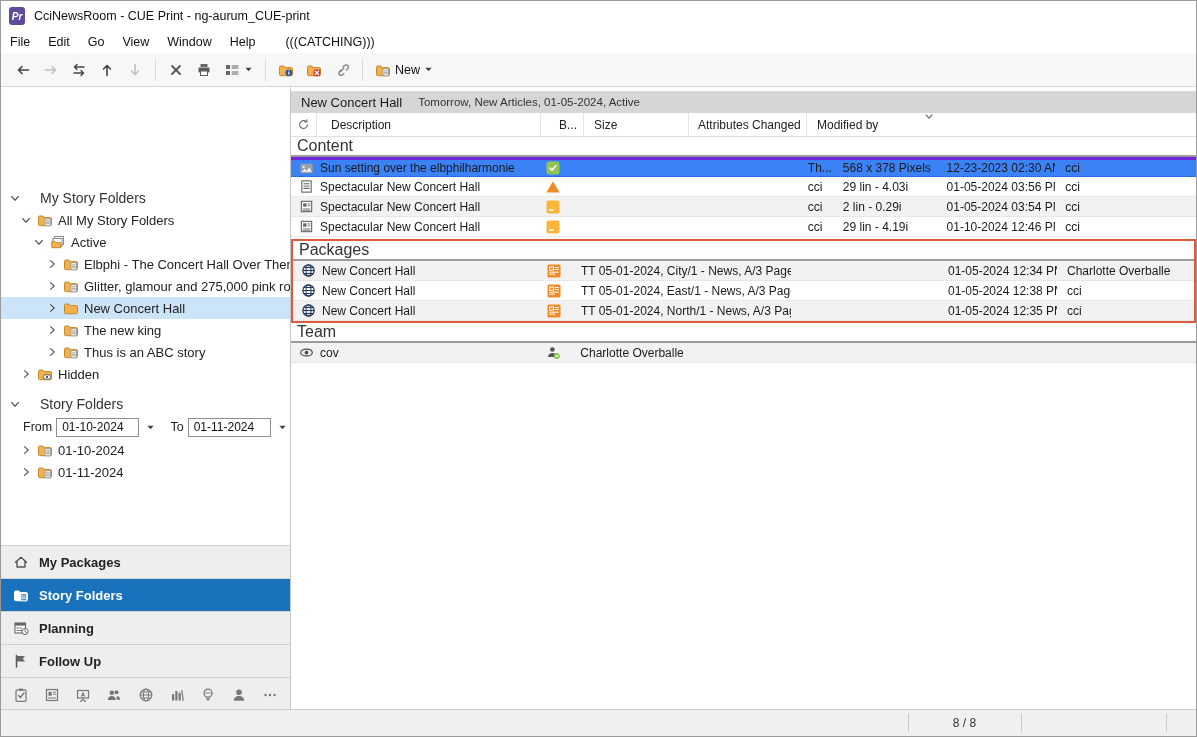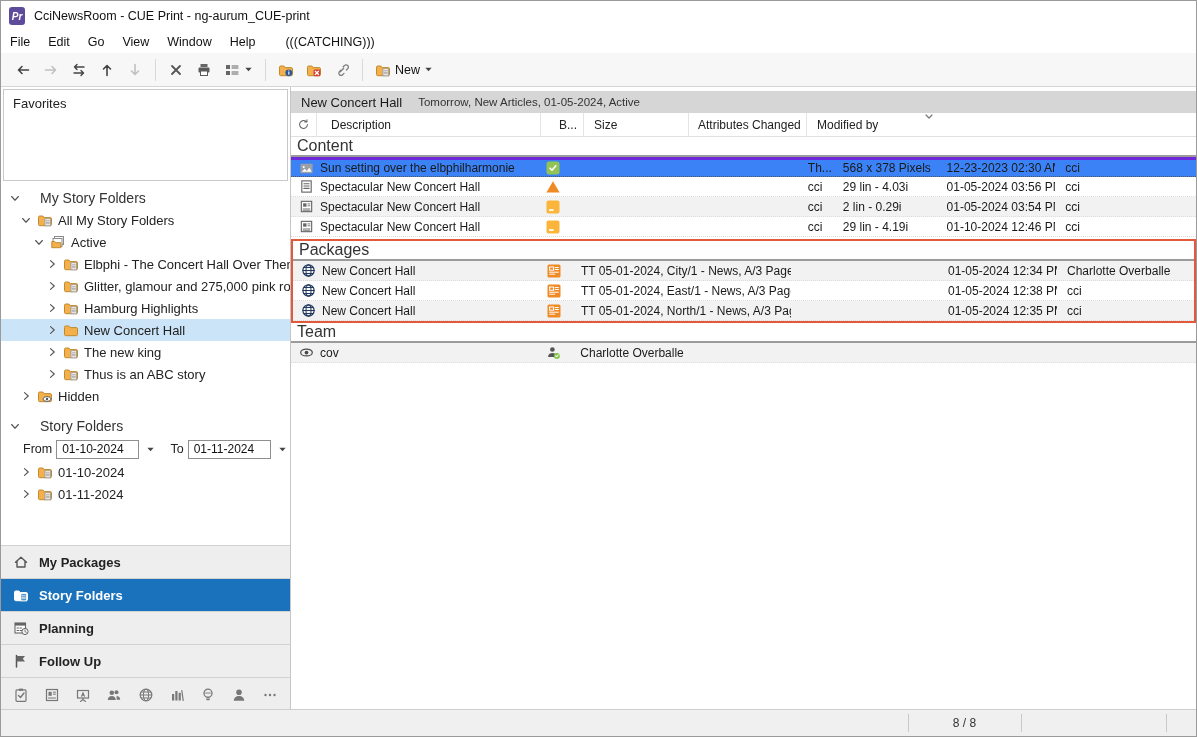--- a/index.html
+++ b/index.html
@@ -199,23 +199,20 @@
       <span class="tb-label">New</span>
       <span class="ic">
         <svg width="9" height="9" viewBox="0 0 10 10">
           <path d="M1.5 3l3.5 4 3.5-4z" fill="#444"></path>
         </svg>
       </span>
     </div>
   </div>
 
 <div id="sidebar">
-  <div id="favbox">
-    <div id="favlabel">Favorites</div>
-  </div>
   <div id="treewrap">
     <div class="sect-hdr">
       <span class="ic" id="msf-chev">
           <svg width="12" height="12" viewBox="0 0 16 16">
             <path d="M3.5 6 8 11l4.5-5" stroke="#555" stroke-width="1.5" fill="none" stroke-linecap="round" stroke-linejoin="round"></path>
           </svg>
         </span>
       <span>My Story Folders</span>
     </div>
     <div id="tree">
@@ -271,35 +268,20 @@
             </svg>
           </span>
           <span class="ic">
             <svg width="16" height="16" viewBox="0 0 16 16" xmlns="http://www.w3.org/2000/svg">
               <path d="M1.5 5.2c0-.7.5-1.2 1.2-1.2h3.2l1.3 1.6h6.1c.7 0 1.2.5 1.2 1.2v5.7c0 .7-.5 1.2-1.2 1.2H2.7c-.7 0-1.2-.5-1.2-1.2z" fill="#f3b04d" stroke="#c08a2d"></path>
               <rect x="8" y="6.8" width="5.6" height="7" fill="#fff" stroke="#9a9a9a" stroke-width=".9"></rect>
               <path d="M9.2 8.8h3.2M9.2 10.3h3.2M9.2 11.8h3.2" stroke="#9a9a9a" stroke-width="0.9" fill="none" stroke-linecap="round" stroke-linejoin="round"></path>
             </svg>
           </span>
           <span class="tree-label">Glitter, glamour and 275,000 pink roses</span>
-        </div>
-        <div class="tree-row" style="padding-left: 45px;">
-          <span class="ic">
-            <svg width="12" height="12" viewBox="0 0 16 16">
-              <path d="M6 3.5 11 8l-5 4.5" stroke="#555" stroke-width="1.5" fill="none" stroke-linecap="round" stroke-linejoin="round"></path>
-            </svg>
-          </span>
-          <span class="ic">
-            <svg width="16" height="16" viewBox="0 0 16 16" xmlns="http://www.w3.org/2000/svg">
-              <path d="M1.5 5.2c0-.7.5-1.2 1.2-1.2h3.2l1.3 1.6h6.1c.7 0 1.2.5 1.2 1.2v5.7c0 .7-.5 1.2-1.2 1.2H2.7c-.7 0-1.2-.5-1.2-1.2z" fill="#f3b04d" stroke="#c08a2d"></path>
-              <rect x="8" y="6.8" width="5.6" height="7" fill="#fff" stroke="#9a9a9a" stroke-width=".9"></rect>
-              <path d="M9.2 8.8h3.2M9.2 10.3h3.2M9.2 11.8h3.2" stroke="#9a9a9a" stroke-width="0.9" fill="none" stroke-linecap="round" stroke-linejoin="round"></path>
-            </svg>
-          </span>
-          <span class="tree-label">Hamburg Highlights</span>
         </div>
         <div class="tree-row sel" style="padding-left: 45px;">
           <span class="ic">
             <svg width="12" height="12" viewBox="0 0 16 16">
               <path d="M6 3.5 11 8l-5 4.5" stroke="#555" stroke-width="1.5" fill="none" stroke-linecap="round" stroke-linejoin="round"></path>
             </svg>
           </span>
           <span class="ic">
             <svg width="16" height="16" viewBox="0 0 16 16" xmlns="http://www.w3.org/2000/svg">
               <path d="M1.5 5.2c0-.7.5-1.2 1.2-1.2h3.2l1.3 1.6h6.1c.7 0 1.2.5 1.2 1.2v5.7c0 .7-.5 1.2-1.2 1.2H2.7c-.7 0-1.2-.5-1.2-1.2z" fill="#f3b04d" stroke="#c08a2d"></path>

